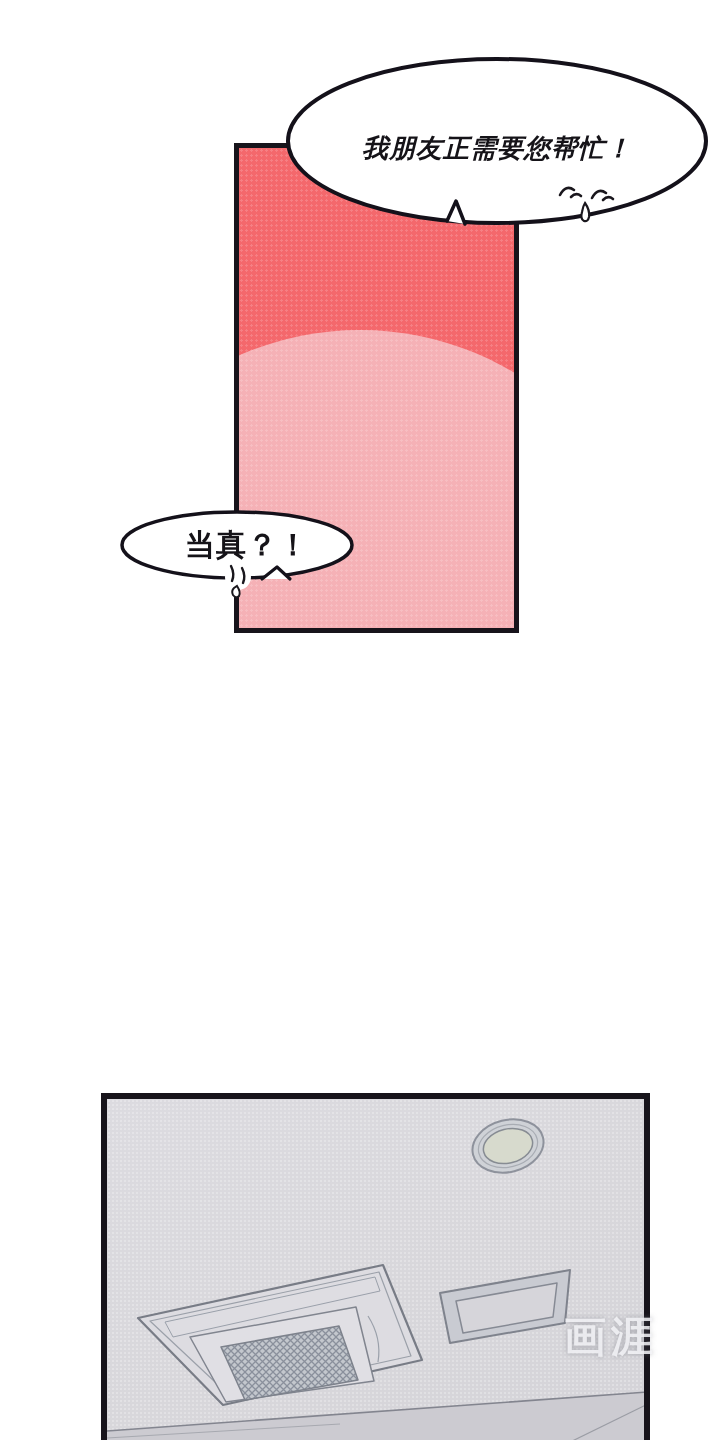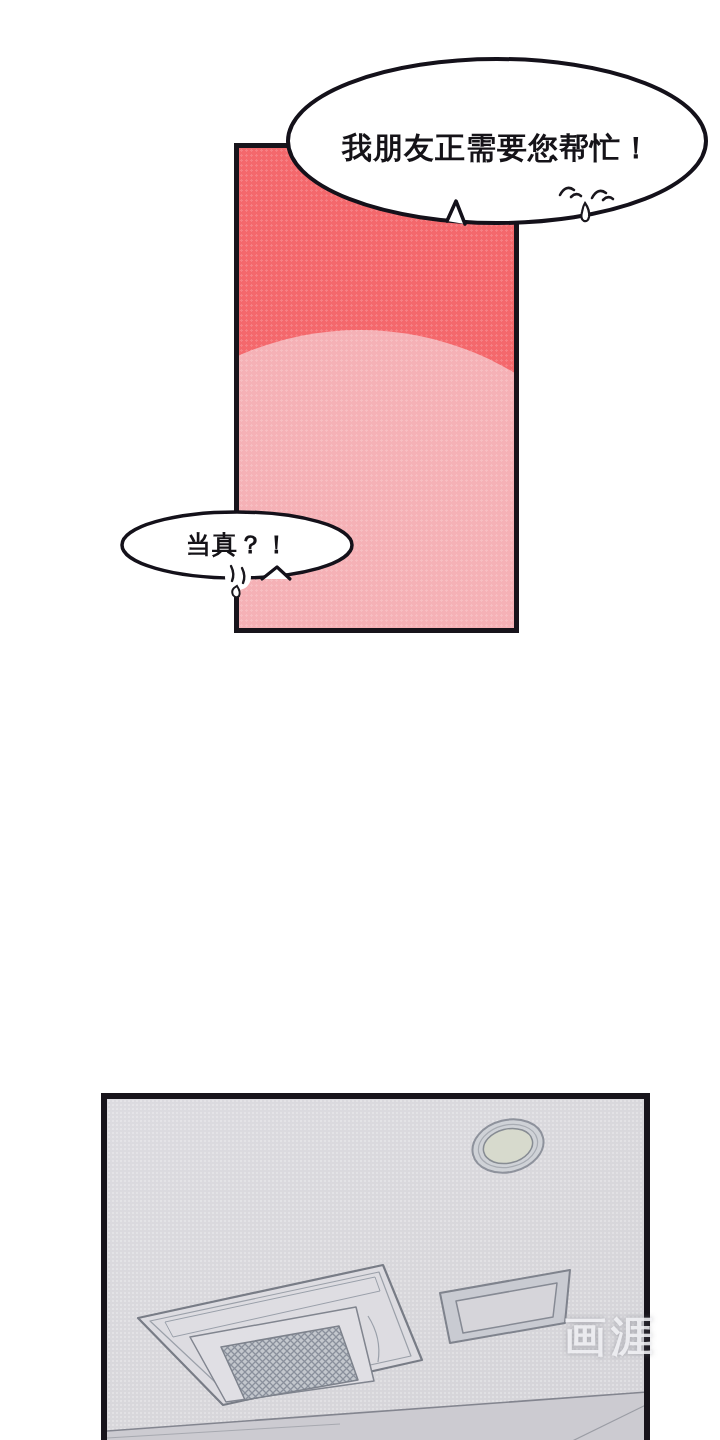--- a/index.html
+++ b/index.html
@@ -25,22 +25,22 @@
   }
   
   .bubble-svg{
     position:absolute;left:0;top:0;width:720px;height:660px;
     z-index:3;pointer-events:none;
   }
   .bubble-text{
     position:absolute;z-index:4;color:#151318;font-weight:600;
     text-align:center;letter-spacing:1px;white-space:nowrap;
   }
-  .bubble-text.b1{left:300px;top:131px;width:394px;font-size:30px;line-height:34px;}
-  .bubble-text.b2{left:128px;top:528px;width:220px;font-size:25px;line-height:33px;}
+  .bubble-text.b1{left:300px;top:131px;width:394px;font-size:26px;line-height:34px;font-style:italic;}
+  .bubble-text.b2{left:137px;top:528px;width:220px;font-size:30px;line-height:33px;}
   
   .panel-bottom{
     position:absolute;left:101px;top:1093px;width:549px;height:360px;
     box-sizing:border-box;border:6px solid #17141b;
     background:linear-gradient(155deg,#dcdbe0 0%,#d8d7db 55%,#d4d3d8 100%);
     overflow:hidden;z-index:1;
   }
   .panel-bottom::before{ 
     content:"";position:absolute;inset:0;pointer-events:none;
     background-image:radial-gradient(circle,rgba(255,255,255,0.25) 1px,transparent 1.3px);

